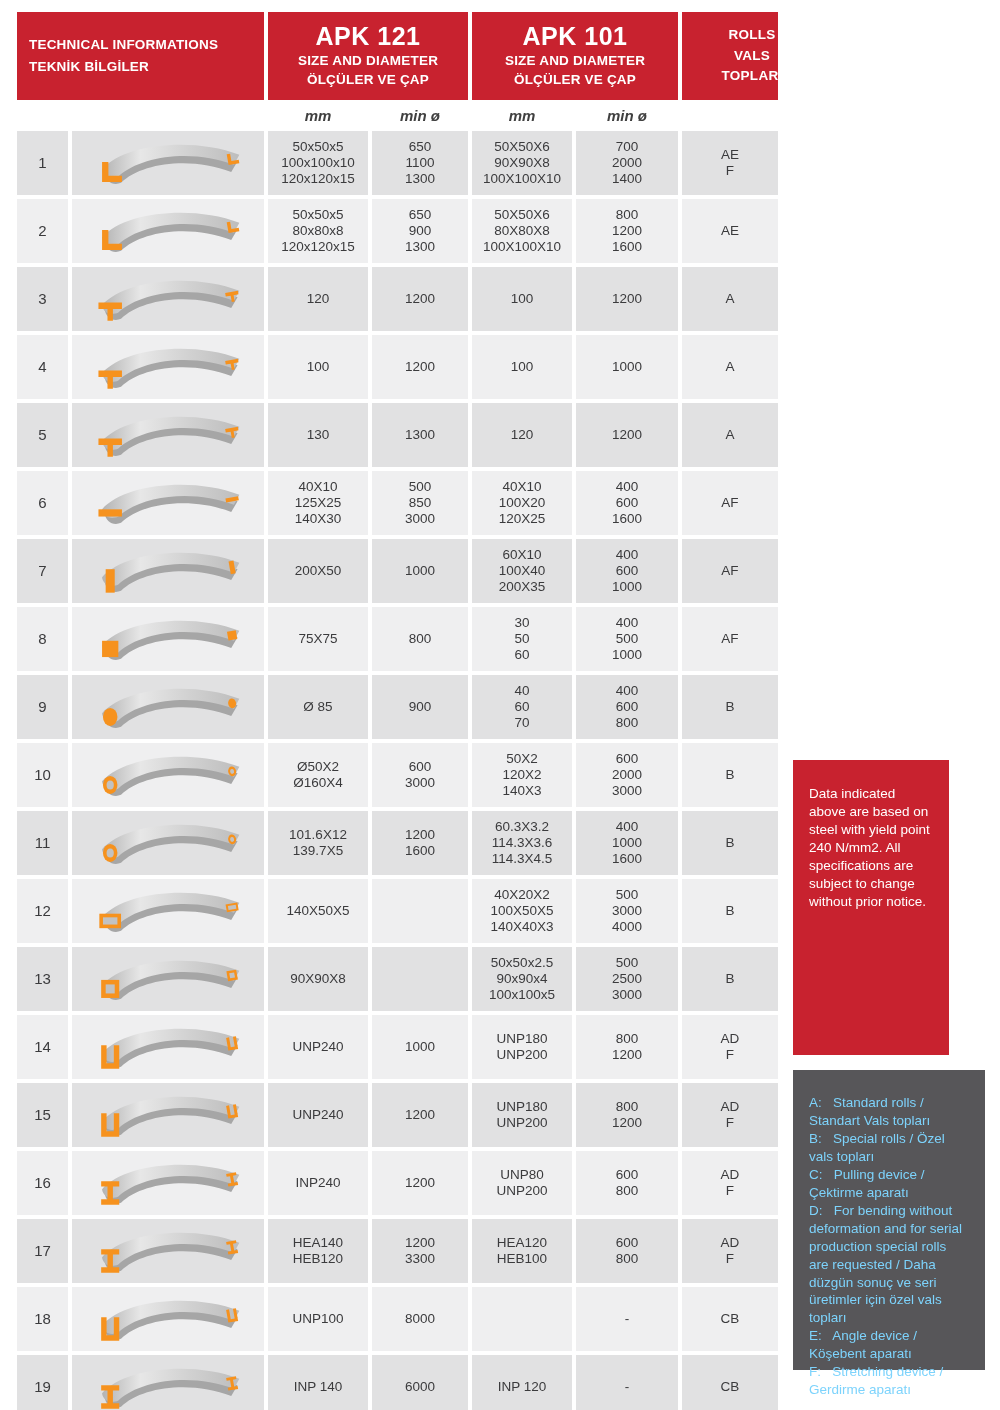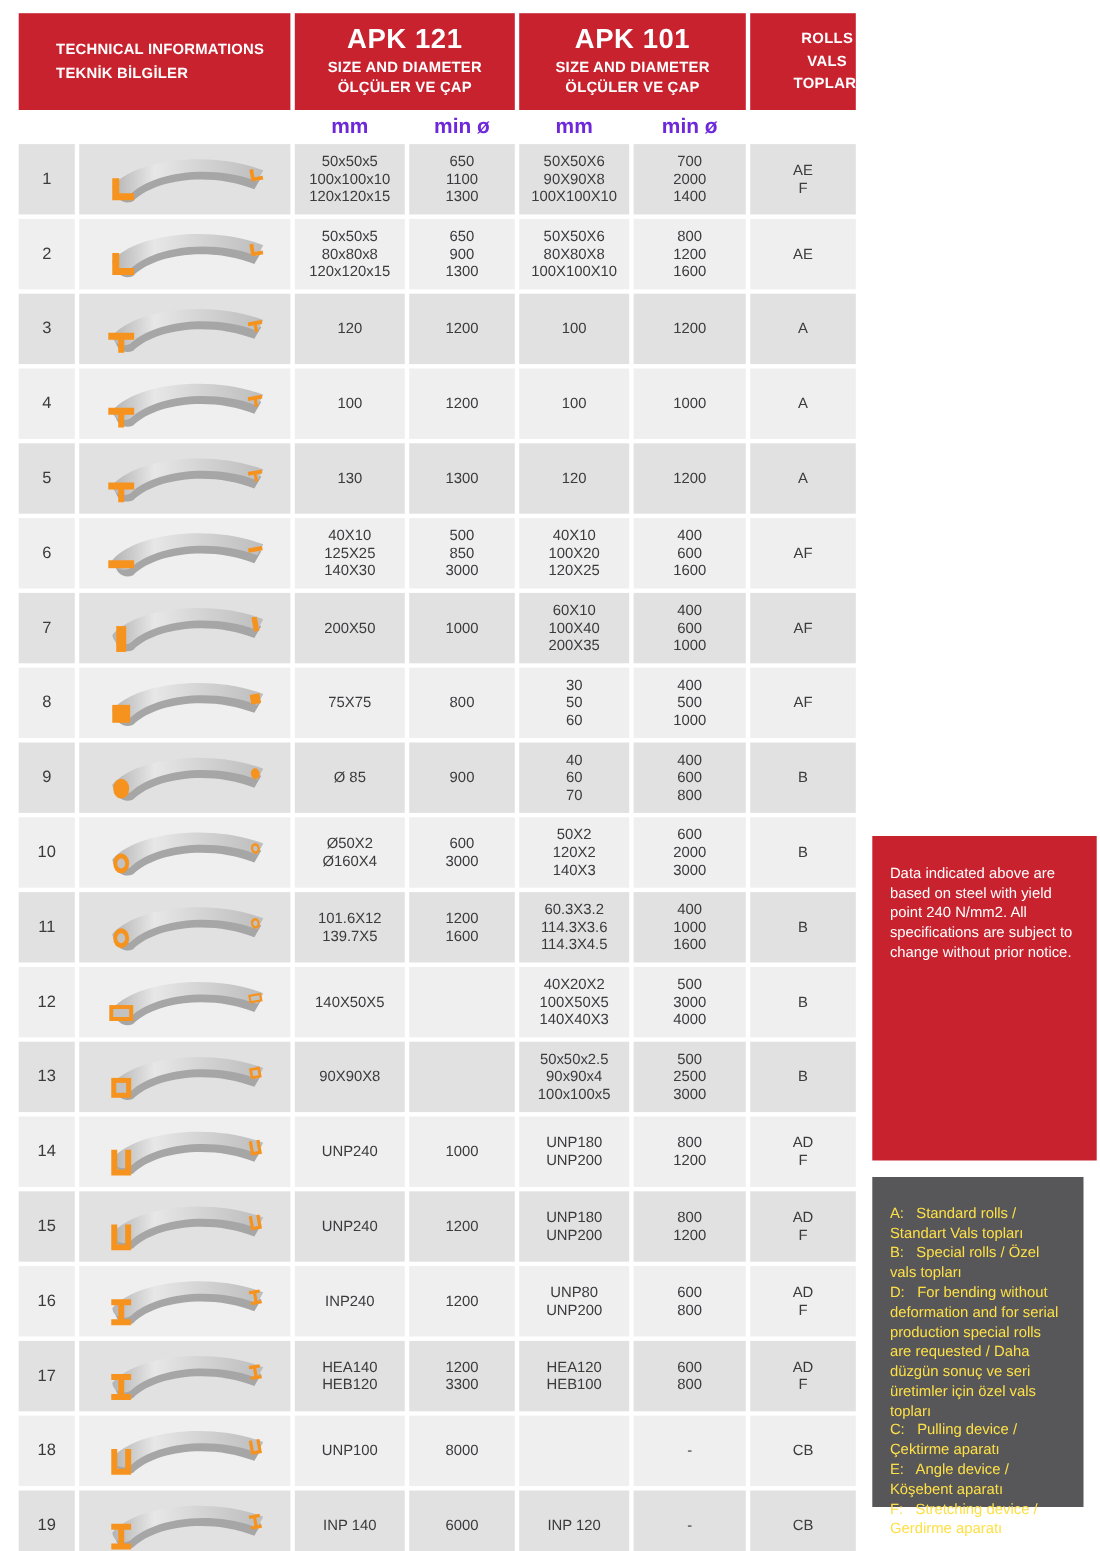--- a/index.html
+++ b/index.html
@@ -9,59 +9,59 @@
   }
   .sheet{position:absolute;left:17px;top:12px;width:761px;}
 
   
   .hgrid{display:grid;grid-template-columns:247px 200px 206px 96px;gap:4px;}
   .redbox{
     background:#c8222f;color:#ffffff;height:88px;
     display:flex;flex-direction:column;justify-content:center;align-items:center;
     text-align:center;
   }
-  .box-tech{align-items:flex-start;text-align:left;padding-left:34px;box-sizing:border-box;}
+  .box-tech{align-items:flex-start;text-align:left;padding-left:12px;box-sizing:border-box;}
   .hline{font-size:13.5px;font-weight:bold;line-height:1.65;letter-spacing:.2px;}
   .apk-title{font-size:25px;font-weight:bold;letter-spacing:.5px;margin-bottom:1px;}
   .apk-sub{font-size:13.5px;font-weight:bold;line-height:1.4;letter-spacing:.2px;}
   .rolls-line{font-size:13.5px;font-weight:bold;line-height:1.55;letter-spacing:.3px;margin-left:44px;}
 
   
   .subgrid{
     display:grid;grid-template-columns:51px 192px 100px 96px 100px 102px 96px;gap:4px;
     height:31px;align-items:center;
   }
-  .sublabel{text-align:center;font-weight:bold;font-size:19px;color:#6d28d9;}
+  .sublabel{text-align:center;font-weight:bold;font-size:15px;color:#404040;font-style:italic;}
 
   
   .trow{
     display:grid;grid-template-columns:51px 192px 100px 96px 100px 102px 96px;gap:4px;
     margin-bottom:4px;
   }
   .cell{
     display:flex;align-items:center;justify-content:center;text-align:center;
     font-size:13.5px;line-height:16px;padding:4px 2px;min-height:26px;
     white-space:pre-line;box-sizing:border-box;
   }
   .dark  > .cell{background:#e1e1e2;}
   .light > .cell{background:#efeff0;}
   .num{font-size:15px;}
 
   .pimg{display:block;}
 
   
   .note-box{
-    position:absolute;left:793px;top:760px;width:204px;height:295px;
+    position:absolute;left:793px;top:760px;width:156px;height:295px;
     background:#c8222f;color:#ffffff;box-sizing:border-box;
     padding:25px 16px 0 16px;font-size:13.5px;line-height:1.33;
   }
   .note-box p{margin:0 0 18px 0;}
   .legend-box{
     position:absolute;left:793px;top:1070px;width:192px;height:300px;
-    background:#575659;color:#fde047;box-sizing:border-box;
+    background:#575659;color:#7dd3fc;box-sizing:border-box;
     padding:24px 16px 0 16px;font-size:13.5px;line-height:1.33;
   }
   .legend-item{white-space:pre-wrap;}
 </style>
 </head>
 <body>
 
 <svg width="0" height="0" style="position:absolute" aria-hidden="true">
   <defs>
     <linearGradient id="bandGrad" x1="0" y1="0" x2="1" y2="0">
@@ -534,18 +534,18 @@
 </div>
 
 <aside class="note-box">
   <p>Data indicated above are based on steel with yield point 240 N/mm2. All specifications are subject to change without prior notice.</p>
 </aside>
 
 <aside class="legend-box">
   <div id="legend">
       <div class="legend-item">A:   Standard rolls / Standart Vals topları</div>
       <div class="legend-item">B:   Special rolls / Özel vals topları</div>
+      <div class="legend-item">C:   Pulling device / Çektirme aparatı</div>
       <div class="legend-item">D:   For bending without deformation and for serial production special rolls are requested / Daha düzgün sonuç ve seri üretimler için özel vals topları</div>
-      <div class="legend-item">C:   Pulling device / Çektirme aparatı</div>
       <div class="legend-item">E:   Angle device / Köşebent aparatı</div>
       <div class="legend-item">F:   Stretching device / Gerdirme aparatı</div>
     </div>
 </aside>
 
 </body></html>

